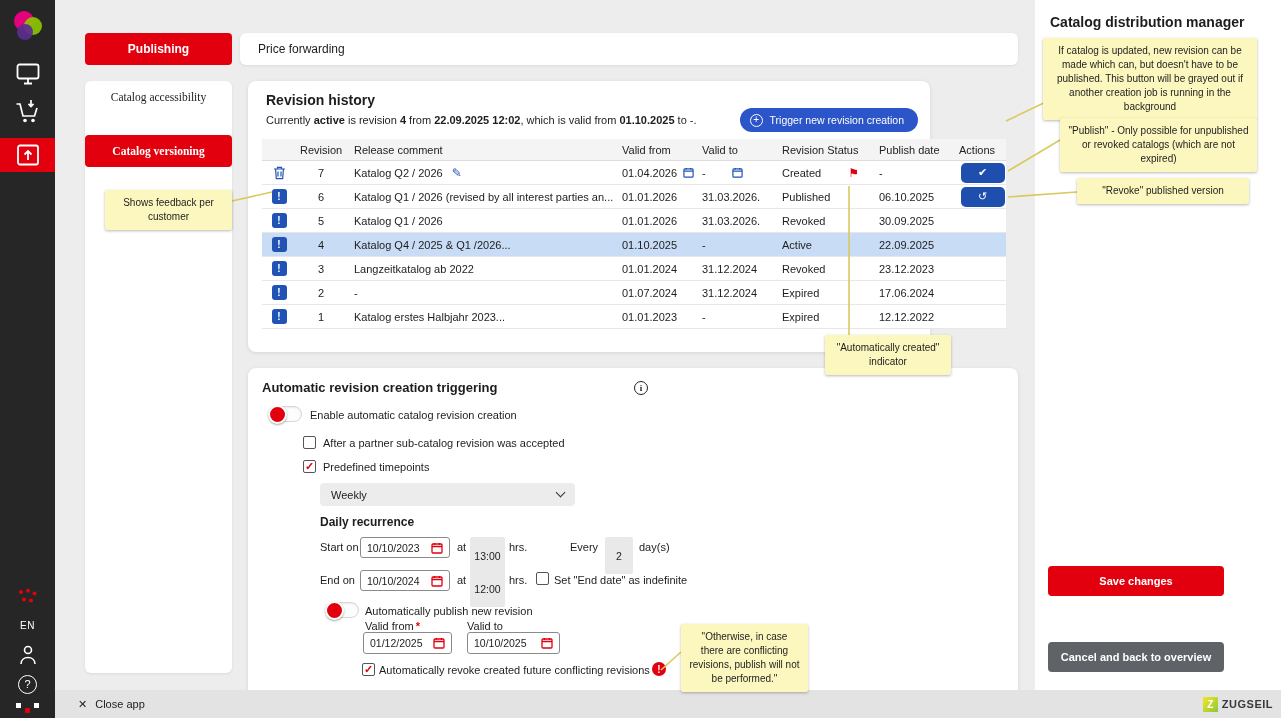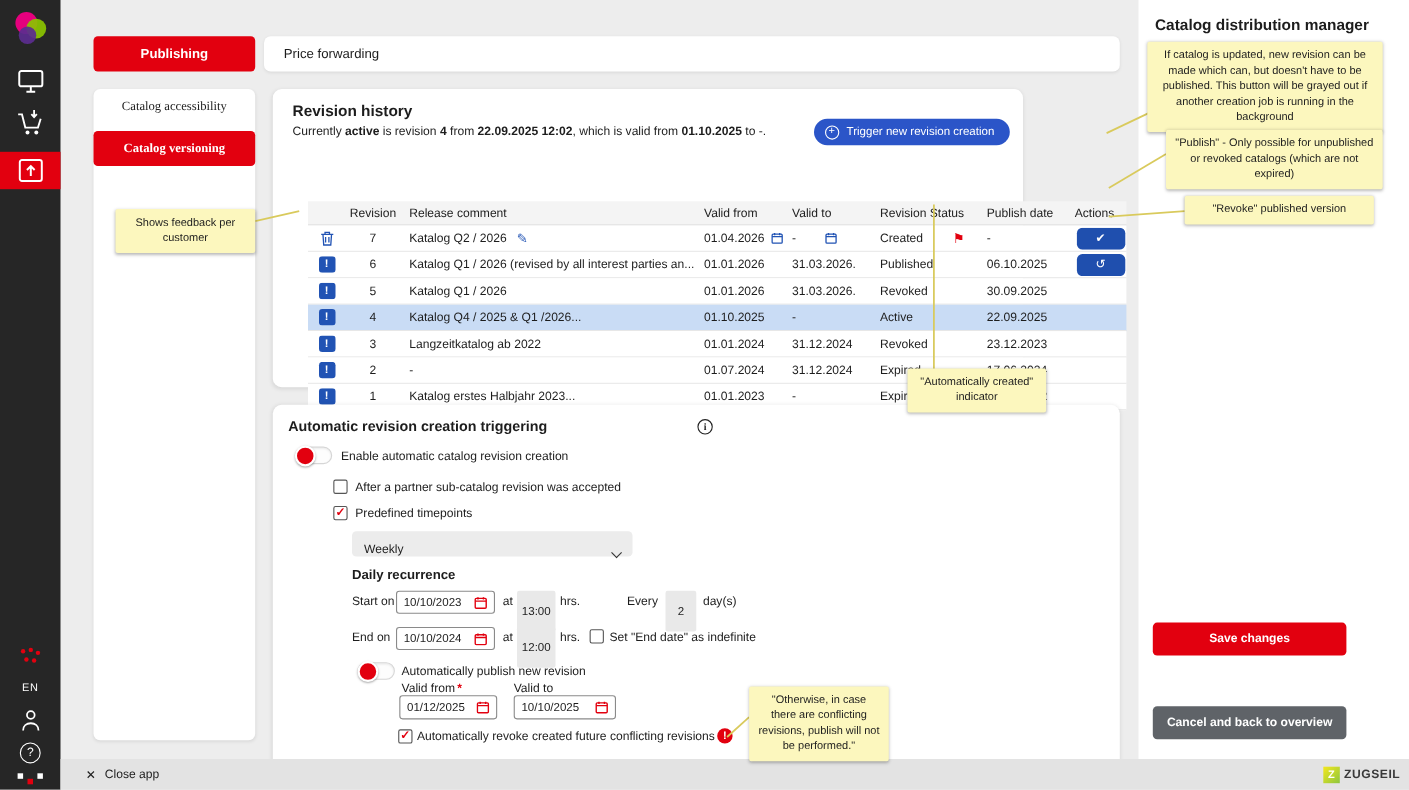--- a/index.html
+++ b/index.html
@@ -20,38 +20,38 @@
   .btn-publishing { position:absolute; left:85px; top:33px; width:147px; height:32px; background:#e2000f;
                     color:#fff; font-weight:bold; font-size:12px; border:none; border-radius:4px; cursor:pointer;
                     font-family:"Liberation Sans",sans-serif; }
   .price-bar { position:absolute; left:240px; top:33px; width:778px; height:32px; background:#fff;
                border-radius:6px; box-shadow:0 1px 3px rgba(0,0,0,.08); font-size:12px; line-height:32px; padding-left:18px; }
 
   
   .leftnav { position:absolute; left:85px; top:81px; width:147px; height:592px; background:#fff;
              border-radius:6px; box-shadow:0 1px 3px rgba(0,0,0,.08); }
   .nav-item { height:32px; display:flex; align-items:center; justify-content:center; font-size:11.5px; cursor:pointer;font-family:Liberation Serif, serif; }
-  .nav-item.active { background:#e2000f; color:#fff; font-weight:bold; border-radius:4px; margin-top:6px; }
+  .nav-item.active { background:#e2000f; color:#fff; font-weight:bold; border-radius:4px; margin-top:22px; }
 
   
   .panel { position:absolute; background:#fff; border-radius:8px; box-shadow:0 1px 4px rgba(0,0,0,.10); }
   .revision-panel { left:248px; top:81px; width:682px; height:271px; }
   .auto-panel { left:248px; top:368px; width:770px; height:332px; }
   .panel h2 { font-size:14px; }
   .subtitle { font-size:11px; color:#1d1d1d; }
   .subtitle b { font-weight:bold; }
 
   .trigger-btn { position:absolute; right:12px; top:27px; height:24px; border:none; border-radius:12px;
                  background:#2b55c8; color:#fff; font-size:10.5px; display:flex; align-items:center; gap:7px;
                  padding:0 14px 0 10px; cursor:pointer; font-family:"Liberation Sans",sans-serif; }
   .plus-circle { width:13px; height:13px; border:1.3px solid #fff; border-radius:50%; display:flex;
                  align-items:center; justify-content:center; font-size:10px; line-height:1; }
 
   
-  .rtable { position:absolute; left:32px; top:58px; width:744px; font-size:11px;margin-top:44px; }
+  .rtable { position:absolute; left:14px; top:58px; width:744px; font-size:11px; }
   .thead,.trow { display:grid; grid-template-columns:34px 54px 268px 80px 80px 97px 80px 51px; align-items:center; }
   .thead { height:22px; background:#f4f4f4; border-bottom:1px solid #ddd; color:#222; }
   .trow { height:24px; border-bottom:1px solid #e7e7e7; background:#fff; }
   .trow.hl { background:#c9dcf5; }
   .c { padding-left:4px; white-space:nowrap; overflow:hidden; text-overflow:ellipsis; display:flex; align-items:center; }
   .rv { padding-left:22px; }
   .ci { justify-content:center; padding-left:0; }
   .fb { width:15px; height:15px; background:#2153b4; border-radius:3px; color:#fff; font-weight:bold;
         font-size:10px; display:flex; align-items:center; justify-content:center; cursor:pointer; }
   .trash-btn { background:none; border:none; cursor:pointer; display:flex; padding:0; }
@@ -342,21 +342,21 @@
       <div class="knob"></div>
     </div>
   <span class="lbl" style="left:62px;top:41px;text-align:right;">Enable automatic catalog revision creation</span>
 
   <span class="cb" style="left:55px;top:68px;"></span>
   <span class="lbl" style="left:75px;top:69px;">After a partner sub-catalog revision was accepted</span>
 
   <span class="cb checked" style="left:55px;top:92px;"></span>
   <span class="lbl" style="left:75px;top:93px;">Predefined timepoints</span>
 
-  <div class="select" style="left:72px;top:115px;width:255px;height:23px;align-items:flex-end;">
+  <div class="select" style="left:72px;top:115px;width:255px;height:23px;">
     <span>Weekly</span>
     <span class="chev"></span>
   </div>
 
   <span class="lbl bold" style="left:72px;top:147px;font-size:12px;">Daily recurrence</span>
 
   <span class="lbl" style="left:72px;top:173px;">Start on</span>
   <div class="date-input" style="left:112px;top:169px;width:90px;">
     <span>10/10/2023</span>
     <svg width="12" height="12" viewBox="0 0 12 12">

